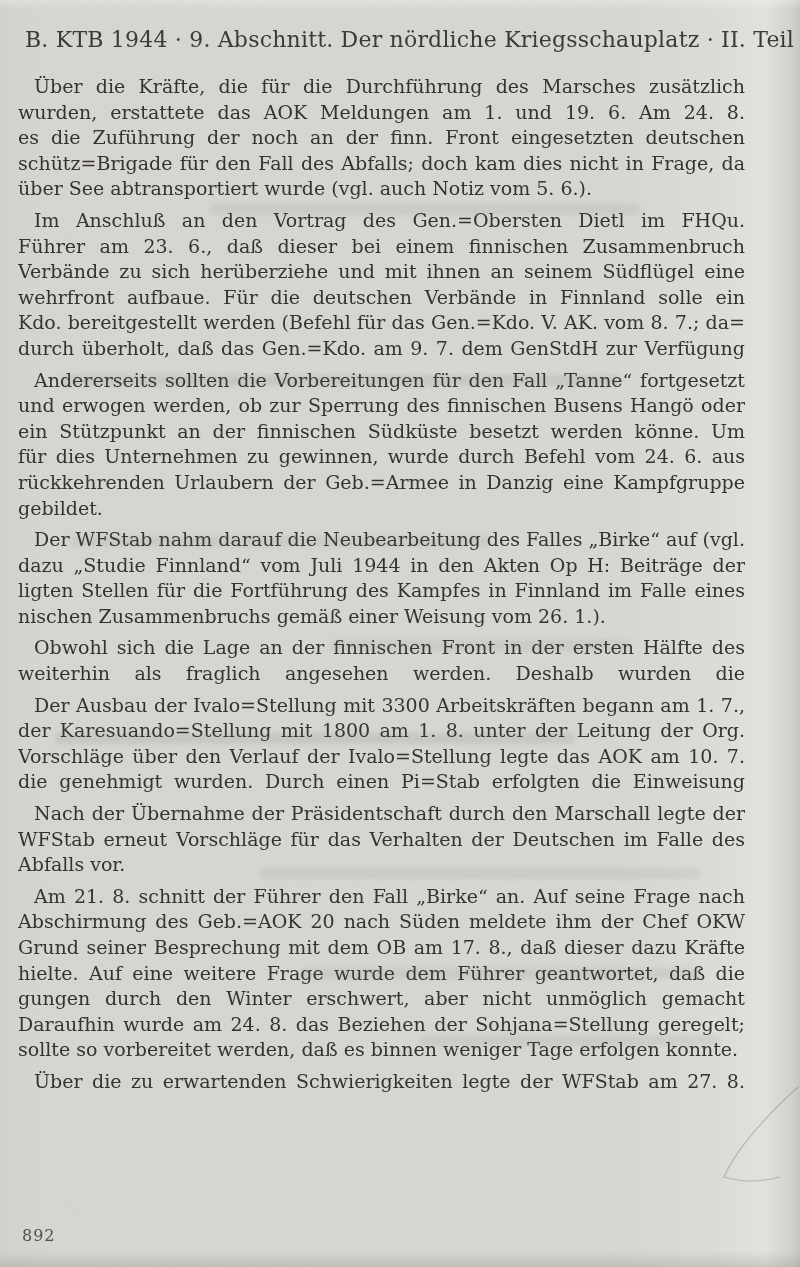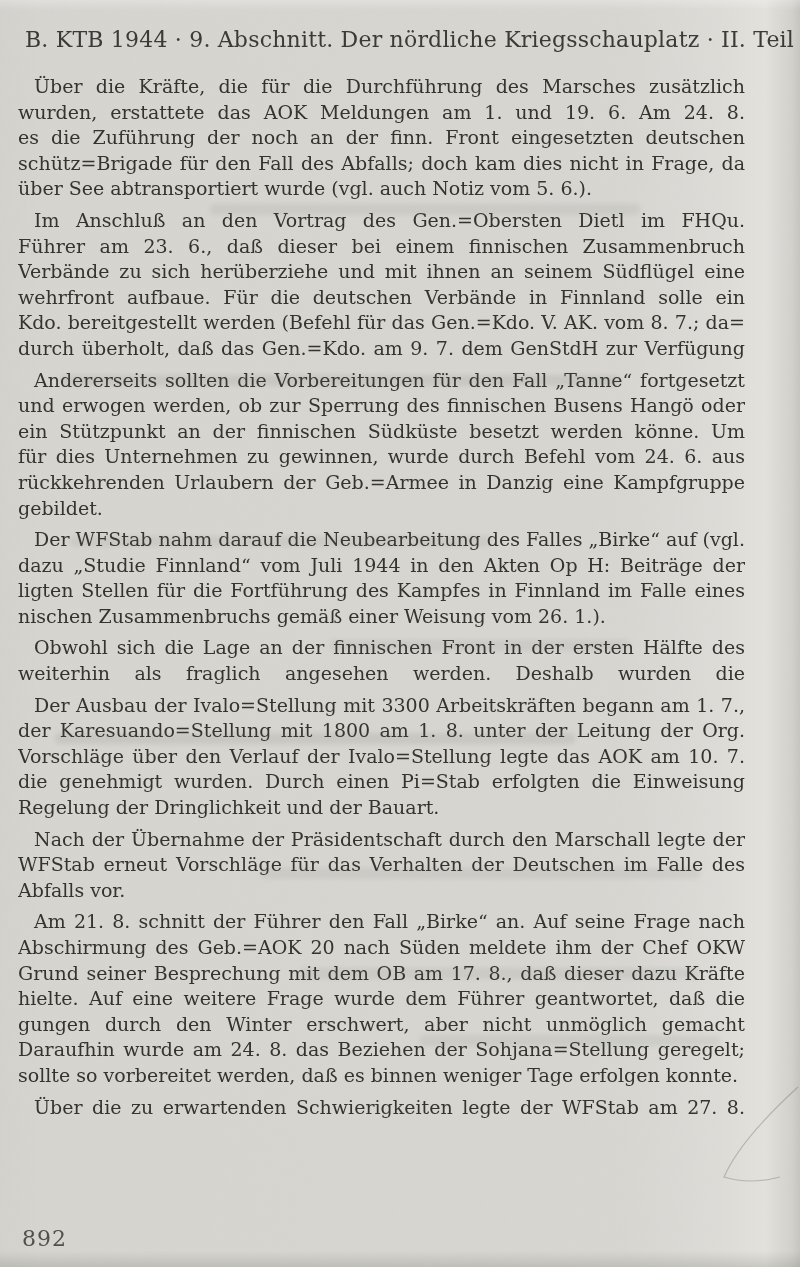--- a/index.html
+++ b/index.html
@@ -41,21 +41,21 @@
     white-space: normal;
     overflow: hidden;
     height: 25.6px;
   }
   .line.first { text-indent: 16px; }
   .line.last { text-align-last: left; }
   .page-number {
     position: absolute;
     left: 22px;
     top: 1226px;
-    font-size: 22px;
+    font-size: 16px;
     color: #504f49;
     letter-spacing: 1px;
   }
   
   .smudge {
     position: absolute;
     height: 11px;
     border-radius: 5px;
     background: rgba(108, 114, 104, 0.10);
     filter: blur(2px);
@@ -135,21 +135,20 @@
       </div>
       <div class="para">
         <div class="line first">Obwohl sich die Lage an der finnischen Front in der ersten Hälfte des Juli</div>
         <div class="line">weiterhin als fraglich angesehen werden. Deshalb wurden die Vorbereitungen,</div>
       </div>
       <div class="para">
         <div class="line first">Der Ausbau der Ivalo=Stellung mit 3300 Arbeitskräften begann am 1. 7., der</div>
         <div class="line">der Karesuando=Stellung mit 1800 am 1. 8. unter der Leitung der Org. Todt.</div>
         <div class="line">Vorschläge über den Verlauf der Ivalo=Stellung legte das AOK am 10. 7. vor,</div>
         <div class="line">die genehmigt wurden. Durch einen Pi=Stab erfolgten die Einweisung sowie die</div>
-        <div class="line last">Regelung der Dringlichkeit und der Bauart.</div>
       </div>
       <div class="para">
         <div class="line first">Nach der Übernahme der Präsidentschaft durch den Marschall legte der</div>
         <div class="line">WFStab erneut Vorschläge für das Verhalten der Deutschen im Falle des</div>
         <div class="line last">Abfalls vor.</div>
       </div>
       <div class="para">
         <div class="line first">Am 21. 8. schnitt der Führer den Fall „Birke“ an. Auf seine Frage nach der</div>
         <div class="line">Abschirmung des Geb.=AOK 20 nach Süden meldete ihm der Chef OKW auf</div>
         <div class="line">Grund seiner Besprechung mit dem OB am 17. 8., daß dieser dazu Kräfte bereit=</div>

